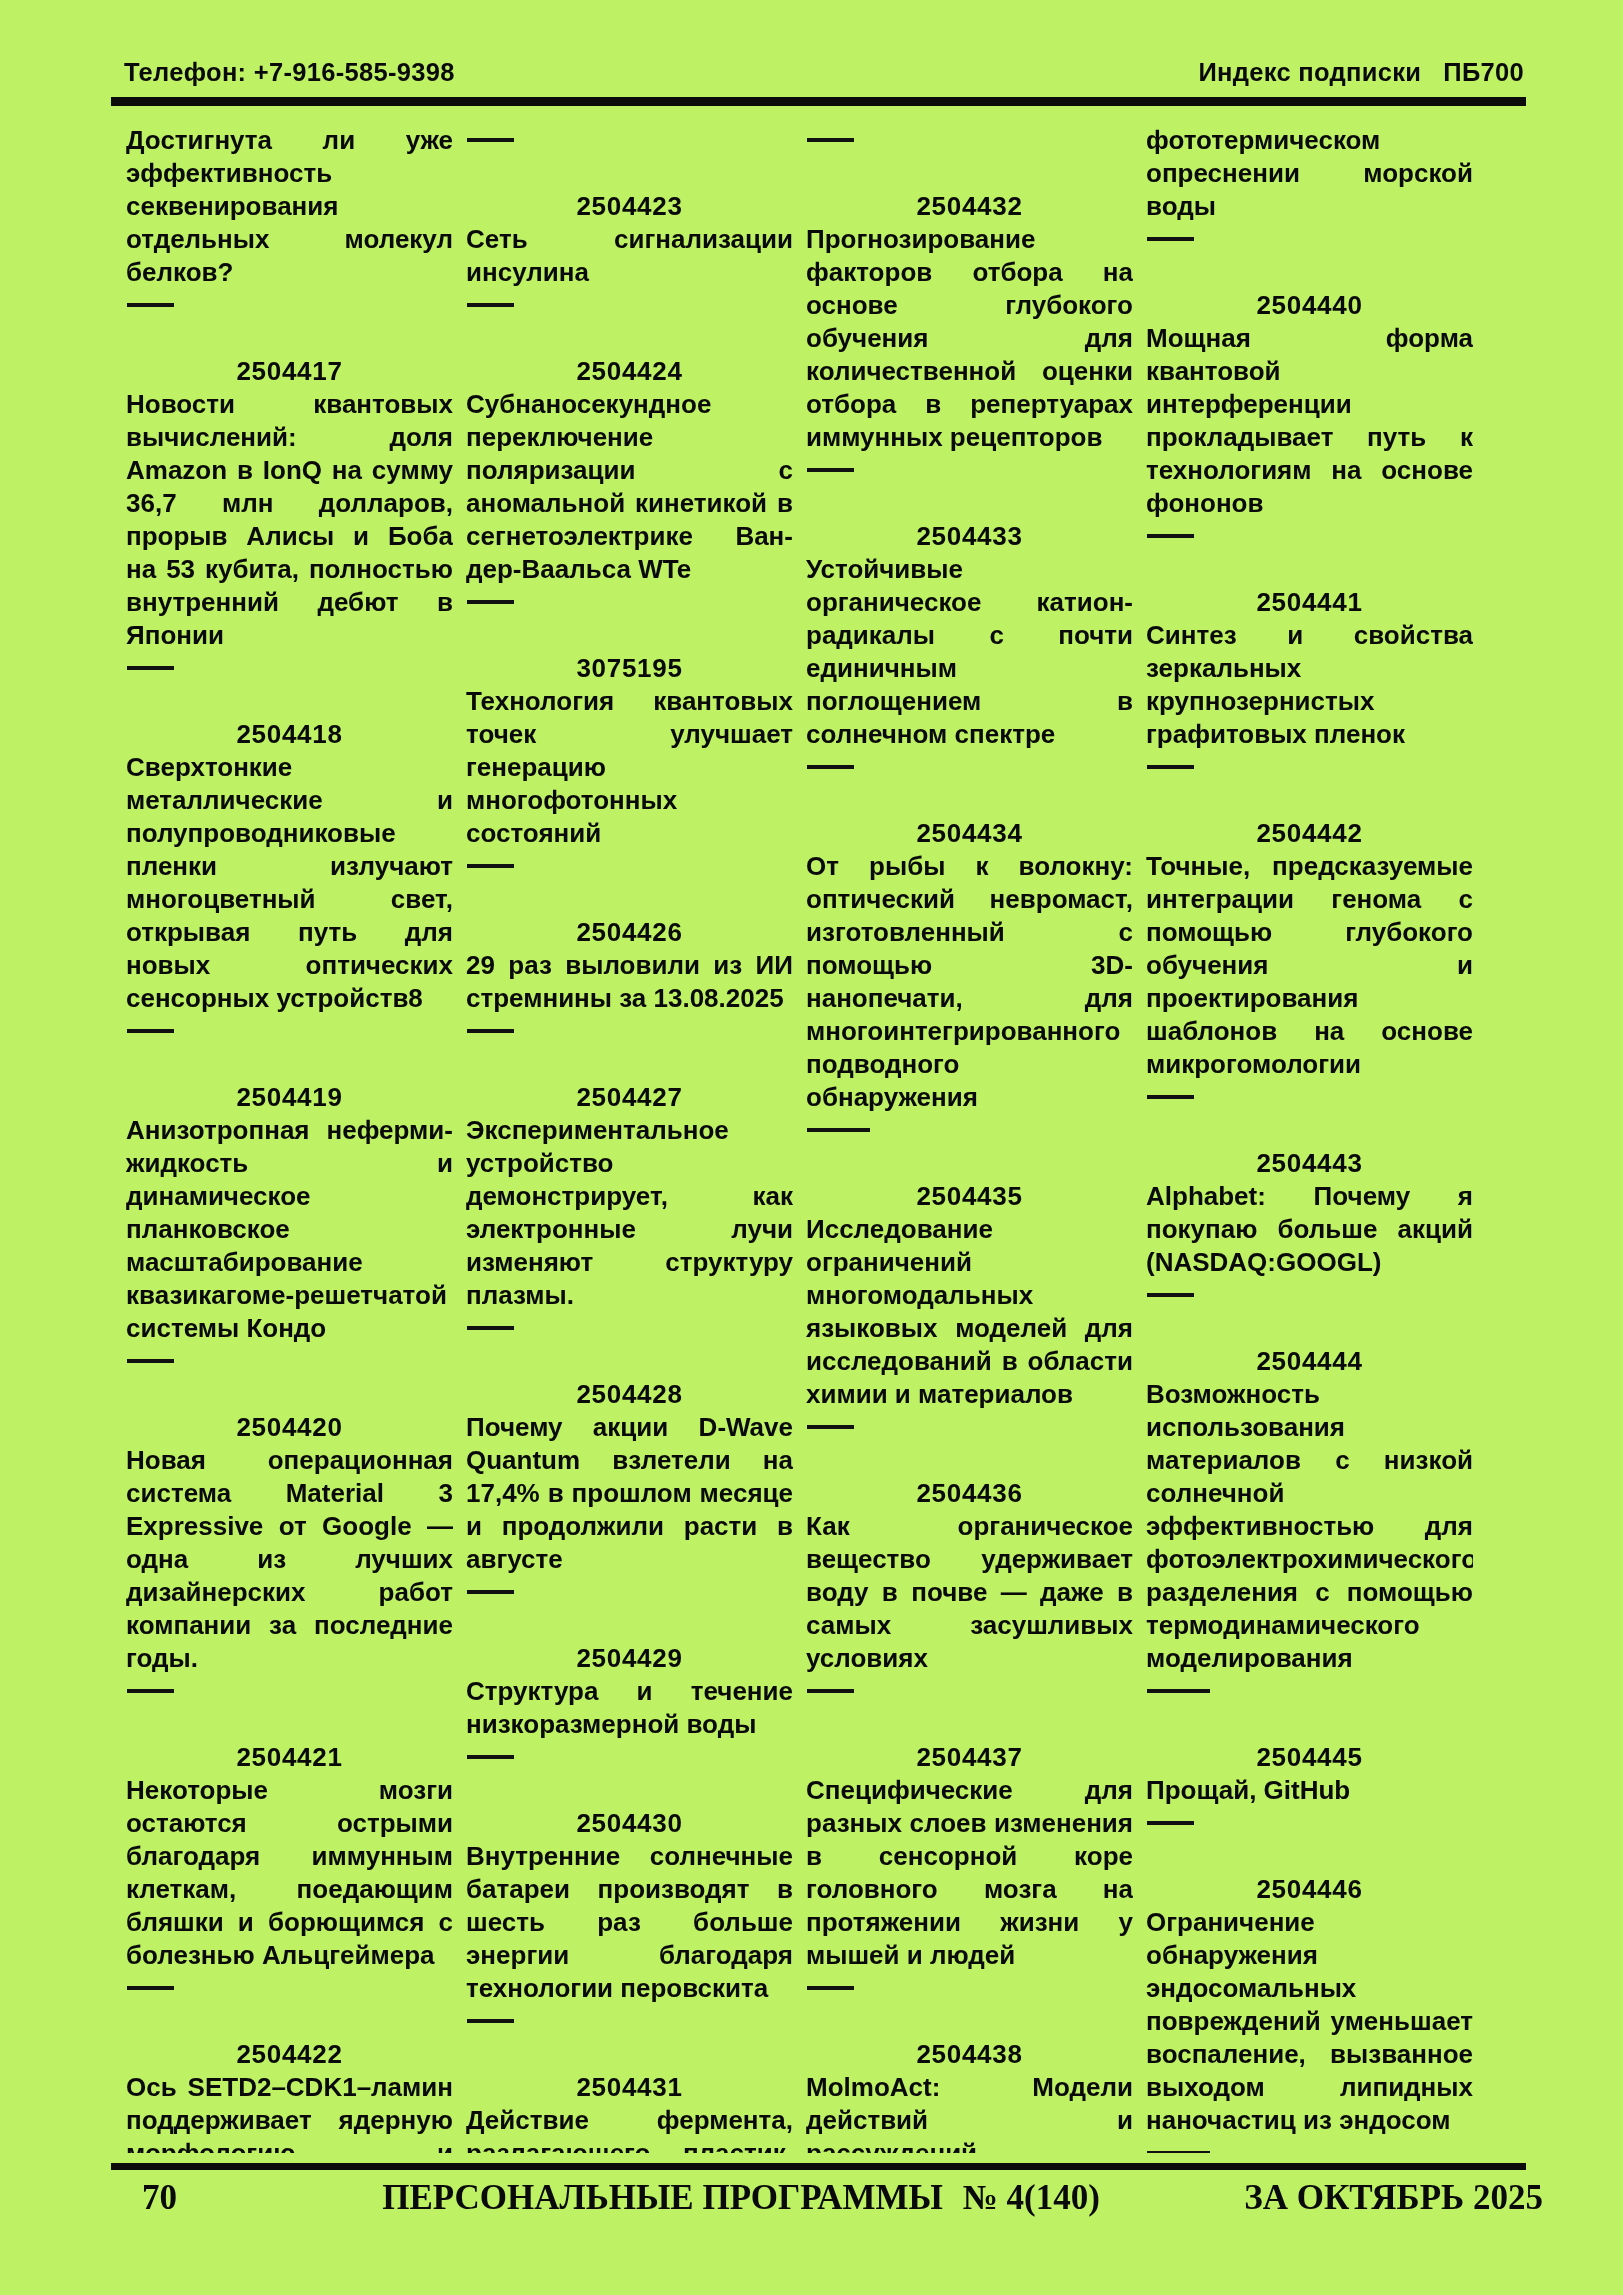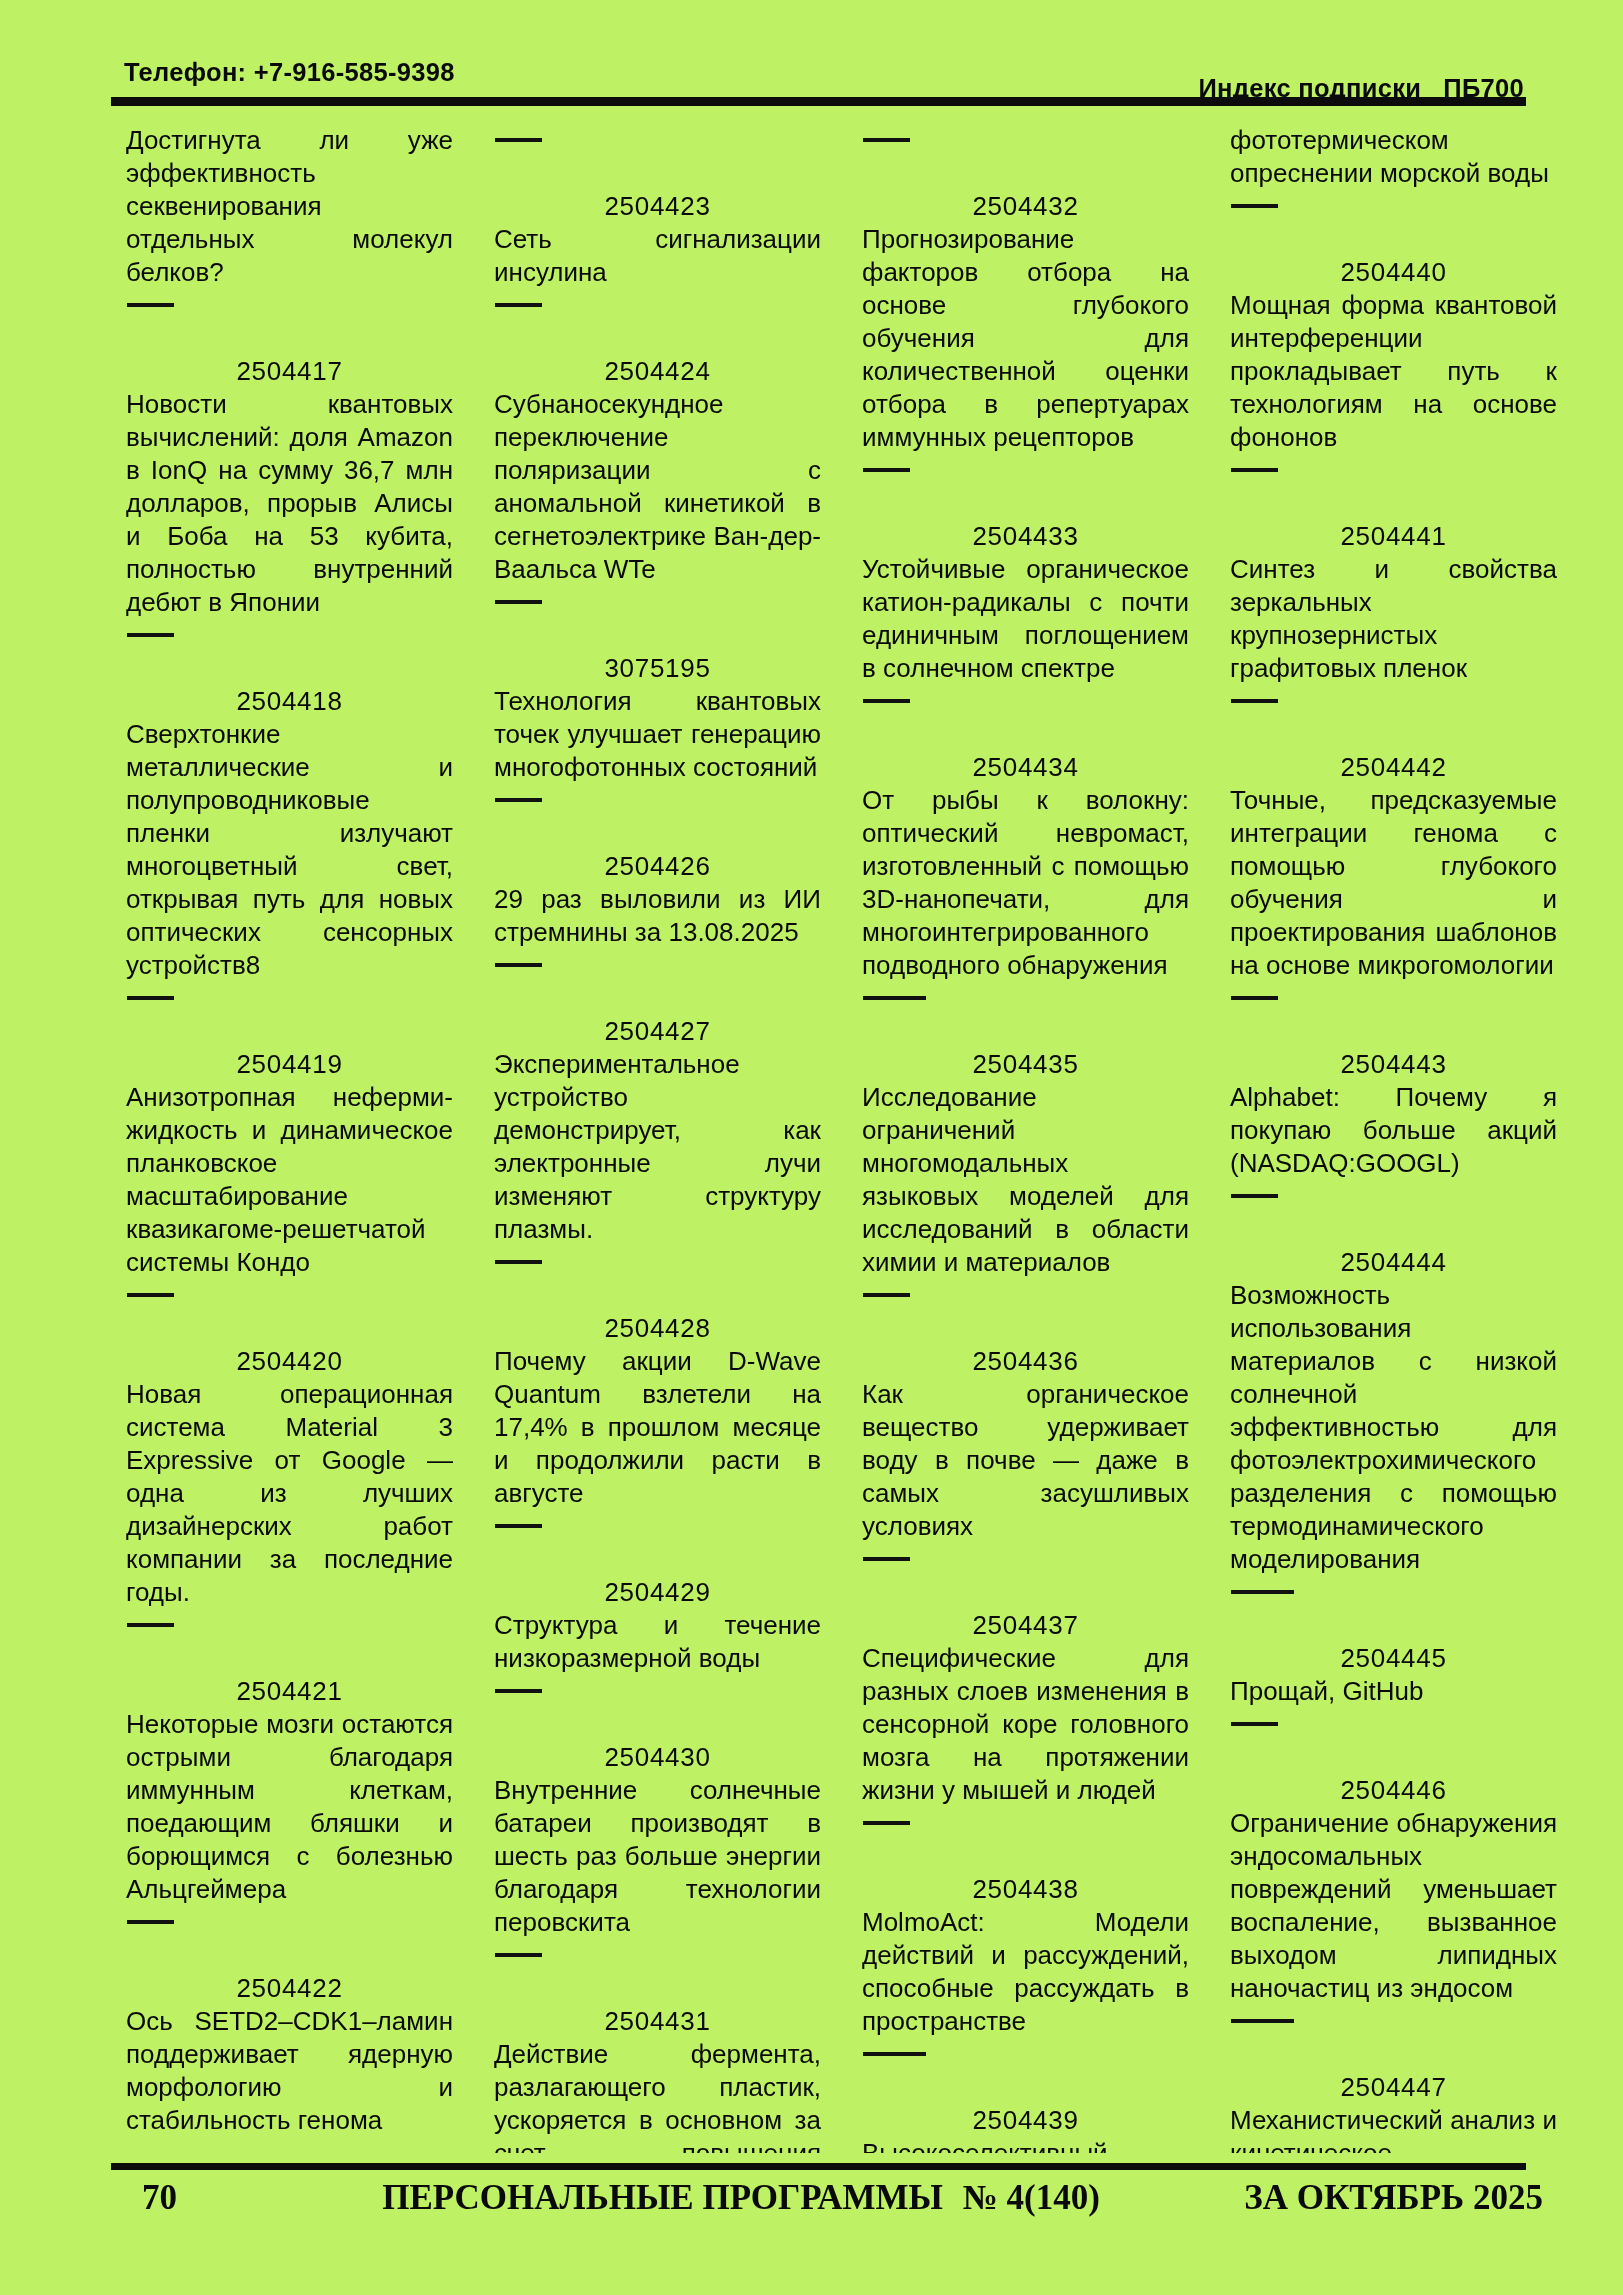--- a/index.html
+++ b/index.html
@@ -11,35 +11,36 @@
     color:#0a0a0a;
     overflow:hidden;
   }
   
   .header{position:absolute;left:124px;right:99px;top:58px;height:34px;}
   .header .phone{
     position:absolute;left:0;top:0;
     font-size:25.5px;font-weight:bold;letter-spacing:0.3px;
   }
   .header .subsc{
-    position:absolute;right:0;top:16px;
+    position:absolute;right:0;top:0;
     font-size:25.5px;font-weight:bold;letter-spacing:0.3px;
   }
   .header .subsc .code{margin-left:22px;}
   .rule-top{
     position:absolute;left:111px;width:1415px;top:97px;height:9.2px;
     background:#0c0c0c;
   }
   
   .cols{
     position:absolute;left:126px;top:124px;
     width:1395px;height:2029px;
     display:grid;
     grid-template-columns:repeat(4,327px);
-    column-gap:41px;
+    column-gap:13px;
+    font-weight:bold;
   }
   .col{
     overflow:hidden;
     font-size:26px;line-height:33px;
   }
   .num{
     text-align:center;
     white-space:nowrap;
     letter-spacing:0.7px;
   }

